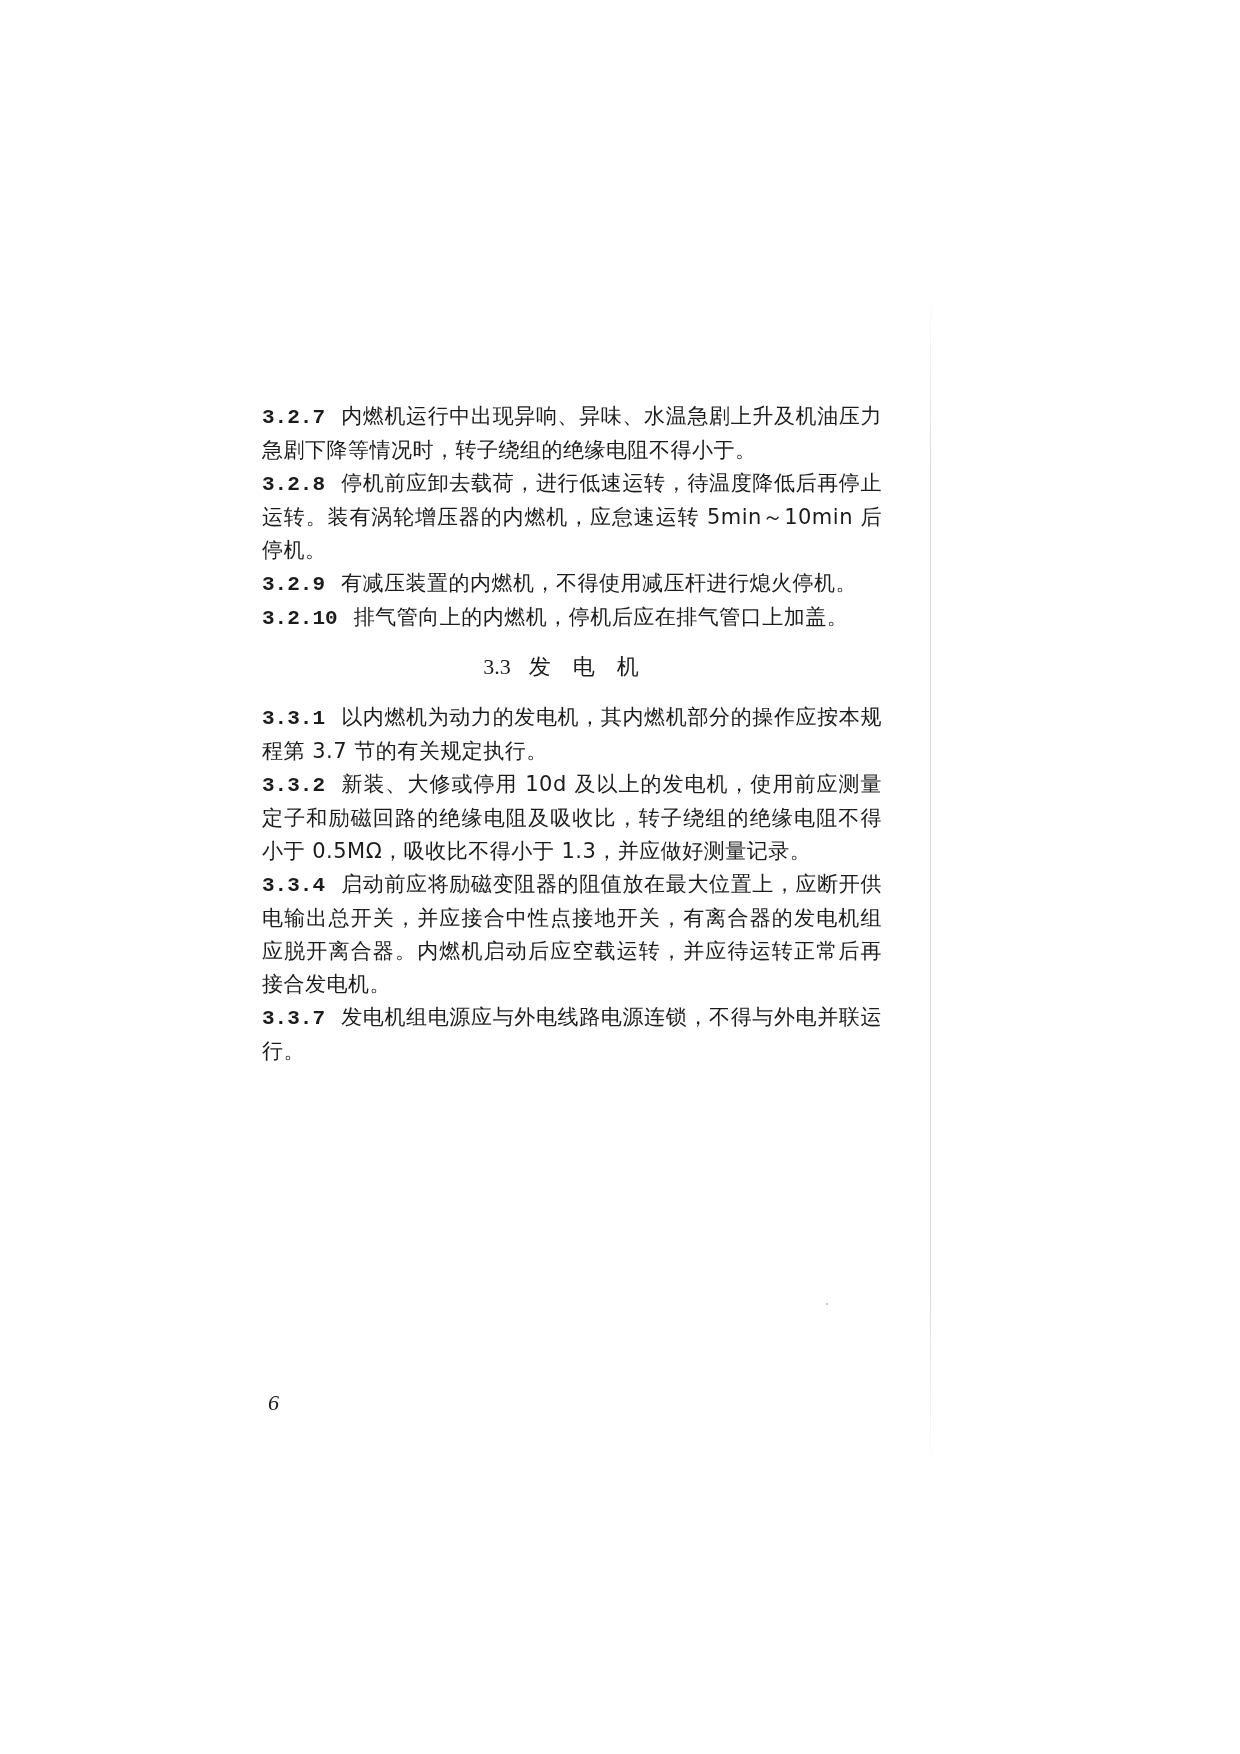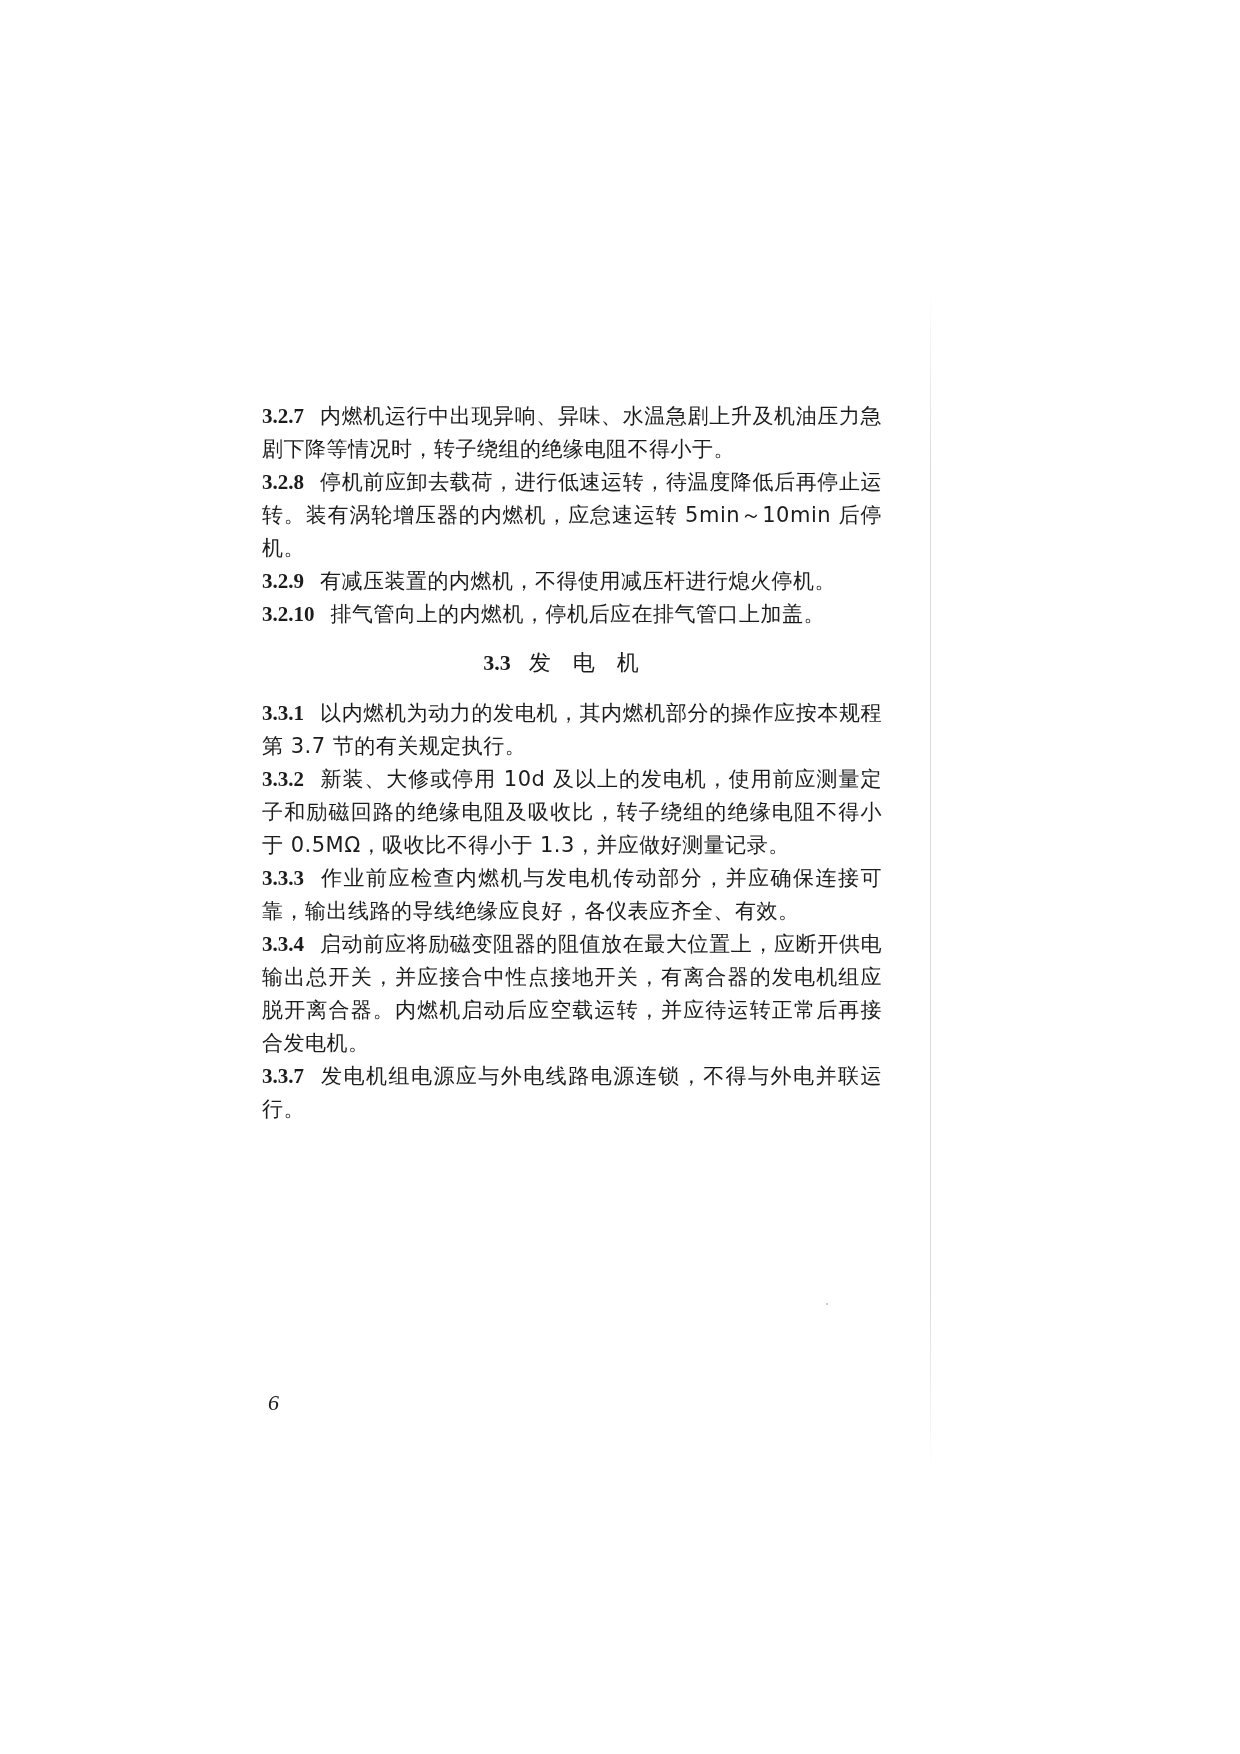--- a/index.html
+++ b/index.html
@@ -31,39 +31,39 @@
     }
     .clause {
       font-size: 21px;
       line-height: 33px;
       text-align: justify;
       text-align-last: left;
       margin: 0;
       letter-spacing: 0.5px;
     }
     .clause-num {
-      font-family: Liberation Serif, serif;
+      font-family: Liberation Mono, monospace;
       font-weight: bold;
       font-size: 21px;
       margin-right: 16px;
       letter-spacing: 0;
     }
     .clause-text {
       font-family: "DejaVu Sans", "Liberation Sans", sans-serif;
     }
     .section-heading {
       text-align: center;
       font-size: 22px;
       line-height: 33px;
       margin: 15px 0 18px 0;
       font-family: "DejaVu Sans", "Liberation Sans", sans-serif;
     }
     .section-heading .sec-num {
       font-family: "Liberation Serif", "DejaVu Serif", serif;
-      font-weight: bold;
+      font-weight: normal;
       margin-right: 18px;
     }
     .section-heading .sec-title {
       letter-spacing: 22px;
       font-weight: normal;
     }
     .page-number {
       position: absolute;
       left: 268px;
       top: 1390px;
@@ -106,23 +106,20 @@
     <span class="sec-num">3.3</span><span class="sec-title">发电机</span>
   </h2>
 
   <p class="clause">
     <span class="clause-num">3.3.1</span><span class="clause-text">以内燃机为动力的发电机，其内燃机部分的操作应按本规程第 3.7 节的有关规定执行。</span>
   </p>
   <p class="clause">
     <span class="clause-num">3.3.2</span><span class="clause-text">新装、大修或停用 10d 及以上的发电机，使用前应测量定子和励磁回路的绝缘电阻及吸收比，转子绕组的绝缘电阻不得小于 0.5MΩ，吸收比不得小于 1.3，并应做好测量记录。</span>
   </p>
   <p class="clause">
-    <span class="clause-num">3.3.3</span><span class="clause-text">作业前应检查内燃机与发电机传动部分，并应确保连接可靠，输出线路的导线绝缘应良好，各仪表应齐全、有效。</span>
-  </p>
-  <p class="clause">
     <span class="clause-num">3.3.4</span><span class="clause-text">启动前应将励磁变阻器的阻值放在最大位置上，应断开供电输出总开关，并应接合中性点接地开关，有离合器的发电机组应脱开离合器。内燃机启动后应空载运转，并应待运转正常后再接合发电机。</span>
   </p>
   <p class="clause">
     <span class="clause-num">3.3.7</span><span class="clause-text">发电机组电源应与外电线路电源连锁，不得与外电并联运行。</span>
   </p>
 </div>
 
 <div class="page-number">6</div>
 
 </body></html>

